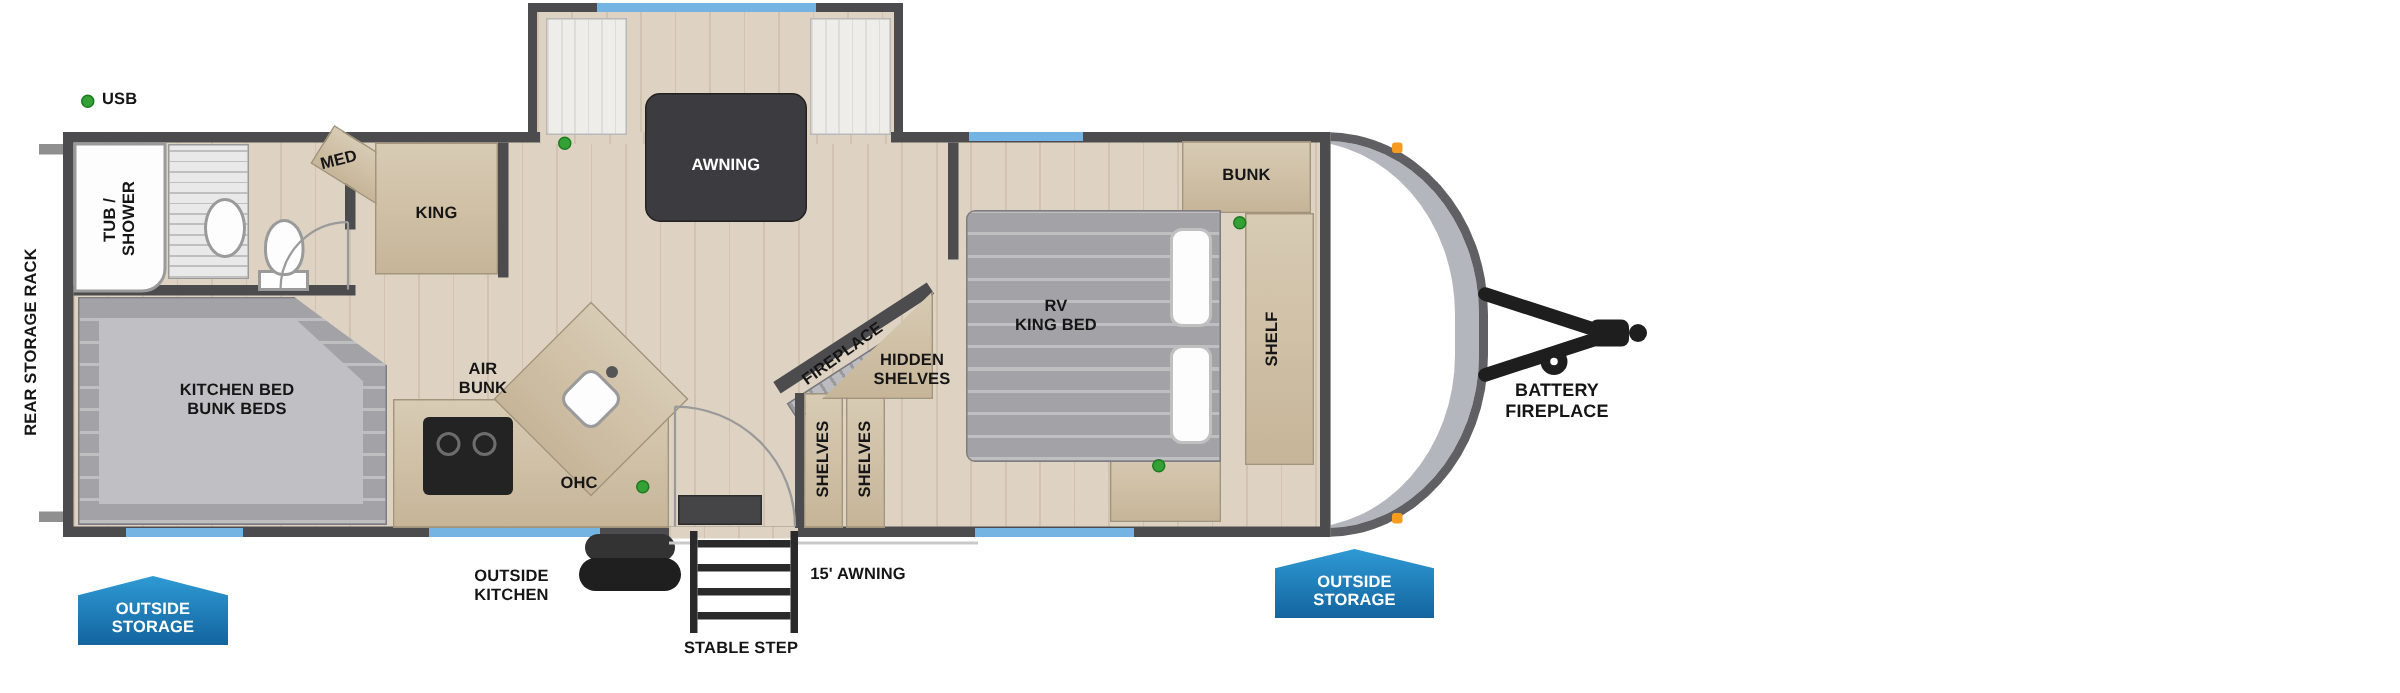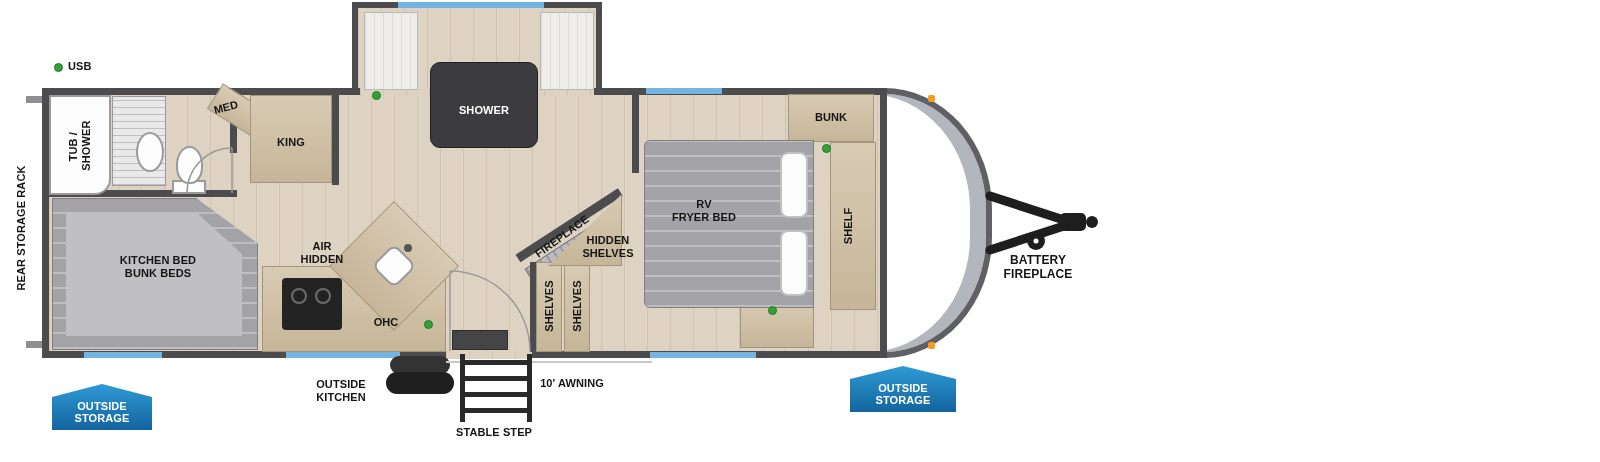--- a/index.html
+++ b/index.html
@@ -145,30 +145,30 @@
     <circle cx="1036" cy="241" r="9" fill="#1e1e1e"></circle>
     <circle cx="1036" cy="241" r="2.5" fill="#fff"></circle>
   </g>
 </svg>
 
 <span class="lbl" style="left:68px;top:60px;width:40px;text-align:left">USB</span>
 <span class="lbl vrot" style="left:-63px;top:221px;width:170px;height:14px;white-space:nowrap">REAR STORAGE RACK</span>
 <span class="lbl vrot" style="left:56px;top:134px;width:48px">TUB / SHOWER</span>
 <span class="lbl" style="left:206px;top:101px;width:40px;transform:rotate(-14deg)">MED</span>
 <span class="lbl" style="left:252px;top:136px;width:78px">KING</span>
-<span class="lbl" style="left:430px;top:104px;width:108px;color:#fff">SHOWER</span>
+<span class="lbl" style="left:430px;top:104px;width:108px;color:#fff">AWNING</span>
 <span class="lbl" style="left:110px;top:254px;width:96px">KITCHEN BED BUNK BEDS</span>
-<span class="lbl" style="left:300px;top:240px;width:44px">AIR HIDDEN</span>
+<span class="lbl" style="left:300px;top:240px;width:44px">AIR BUNK</span>
 <span class="lbl" style="left:362px;top:316px;width:48px">OHC</span>
 <span class="lbl" style="left:527px;top:230px;width:70px;transform:rotate(-36deg);white-space:nowrap">FIREPLACE</span>
 <span class="lbl" style="left:578px;top:234px;width:60px">HIDDEN SHELVES</span>
 <span class="lbl vrot" style="left:519px;top:300px;width:60px;height:12px;white-space:nowrap">SHELVES</span>
 <span class="lbl vrot" style="left:547px;top:300px;width:60px;height:12px;white-space:nowrap">SHELVES</span>
 <span class="lbl" style="left:668px;top:198px;width:72px">
   <span style="display:block">RV</span>
-  <span style="display:block">FRYER BED</span>
+  <span style="display:block">KING BED</span>
 </span>
 <span class="lbl" style="left:790px;top:111px;width:82px">BUNK</span>
 <span class="lbl vrot" style="left:823px;top:220px;width:50px;height:12px;white-space:nowrap">SHELF</span>
 <span class="lbl" style="left:988px;top:254px;width:100px;font-size:12px">BATTERY FIREPLACE</span>
 <span class="lbl" style="left:304px;top:378px;width:74px">OUTSIDE KITCHEN</span>
 <span class="lbl" style="left:434px;top:426px;width:120px;white-space:nowrap">STABLE STEP</span>
-<span class="lbl" style="left:522px;top:377px;width:100px;white-space:nowrap">10' AWNING</span>
+<span class="lbl" style="left:522px;top:377px;width:100px;white-space:nowrap">15' AWNING</span>
 
 </body></html>

